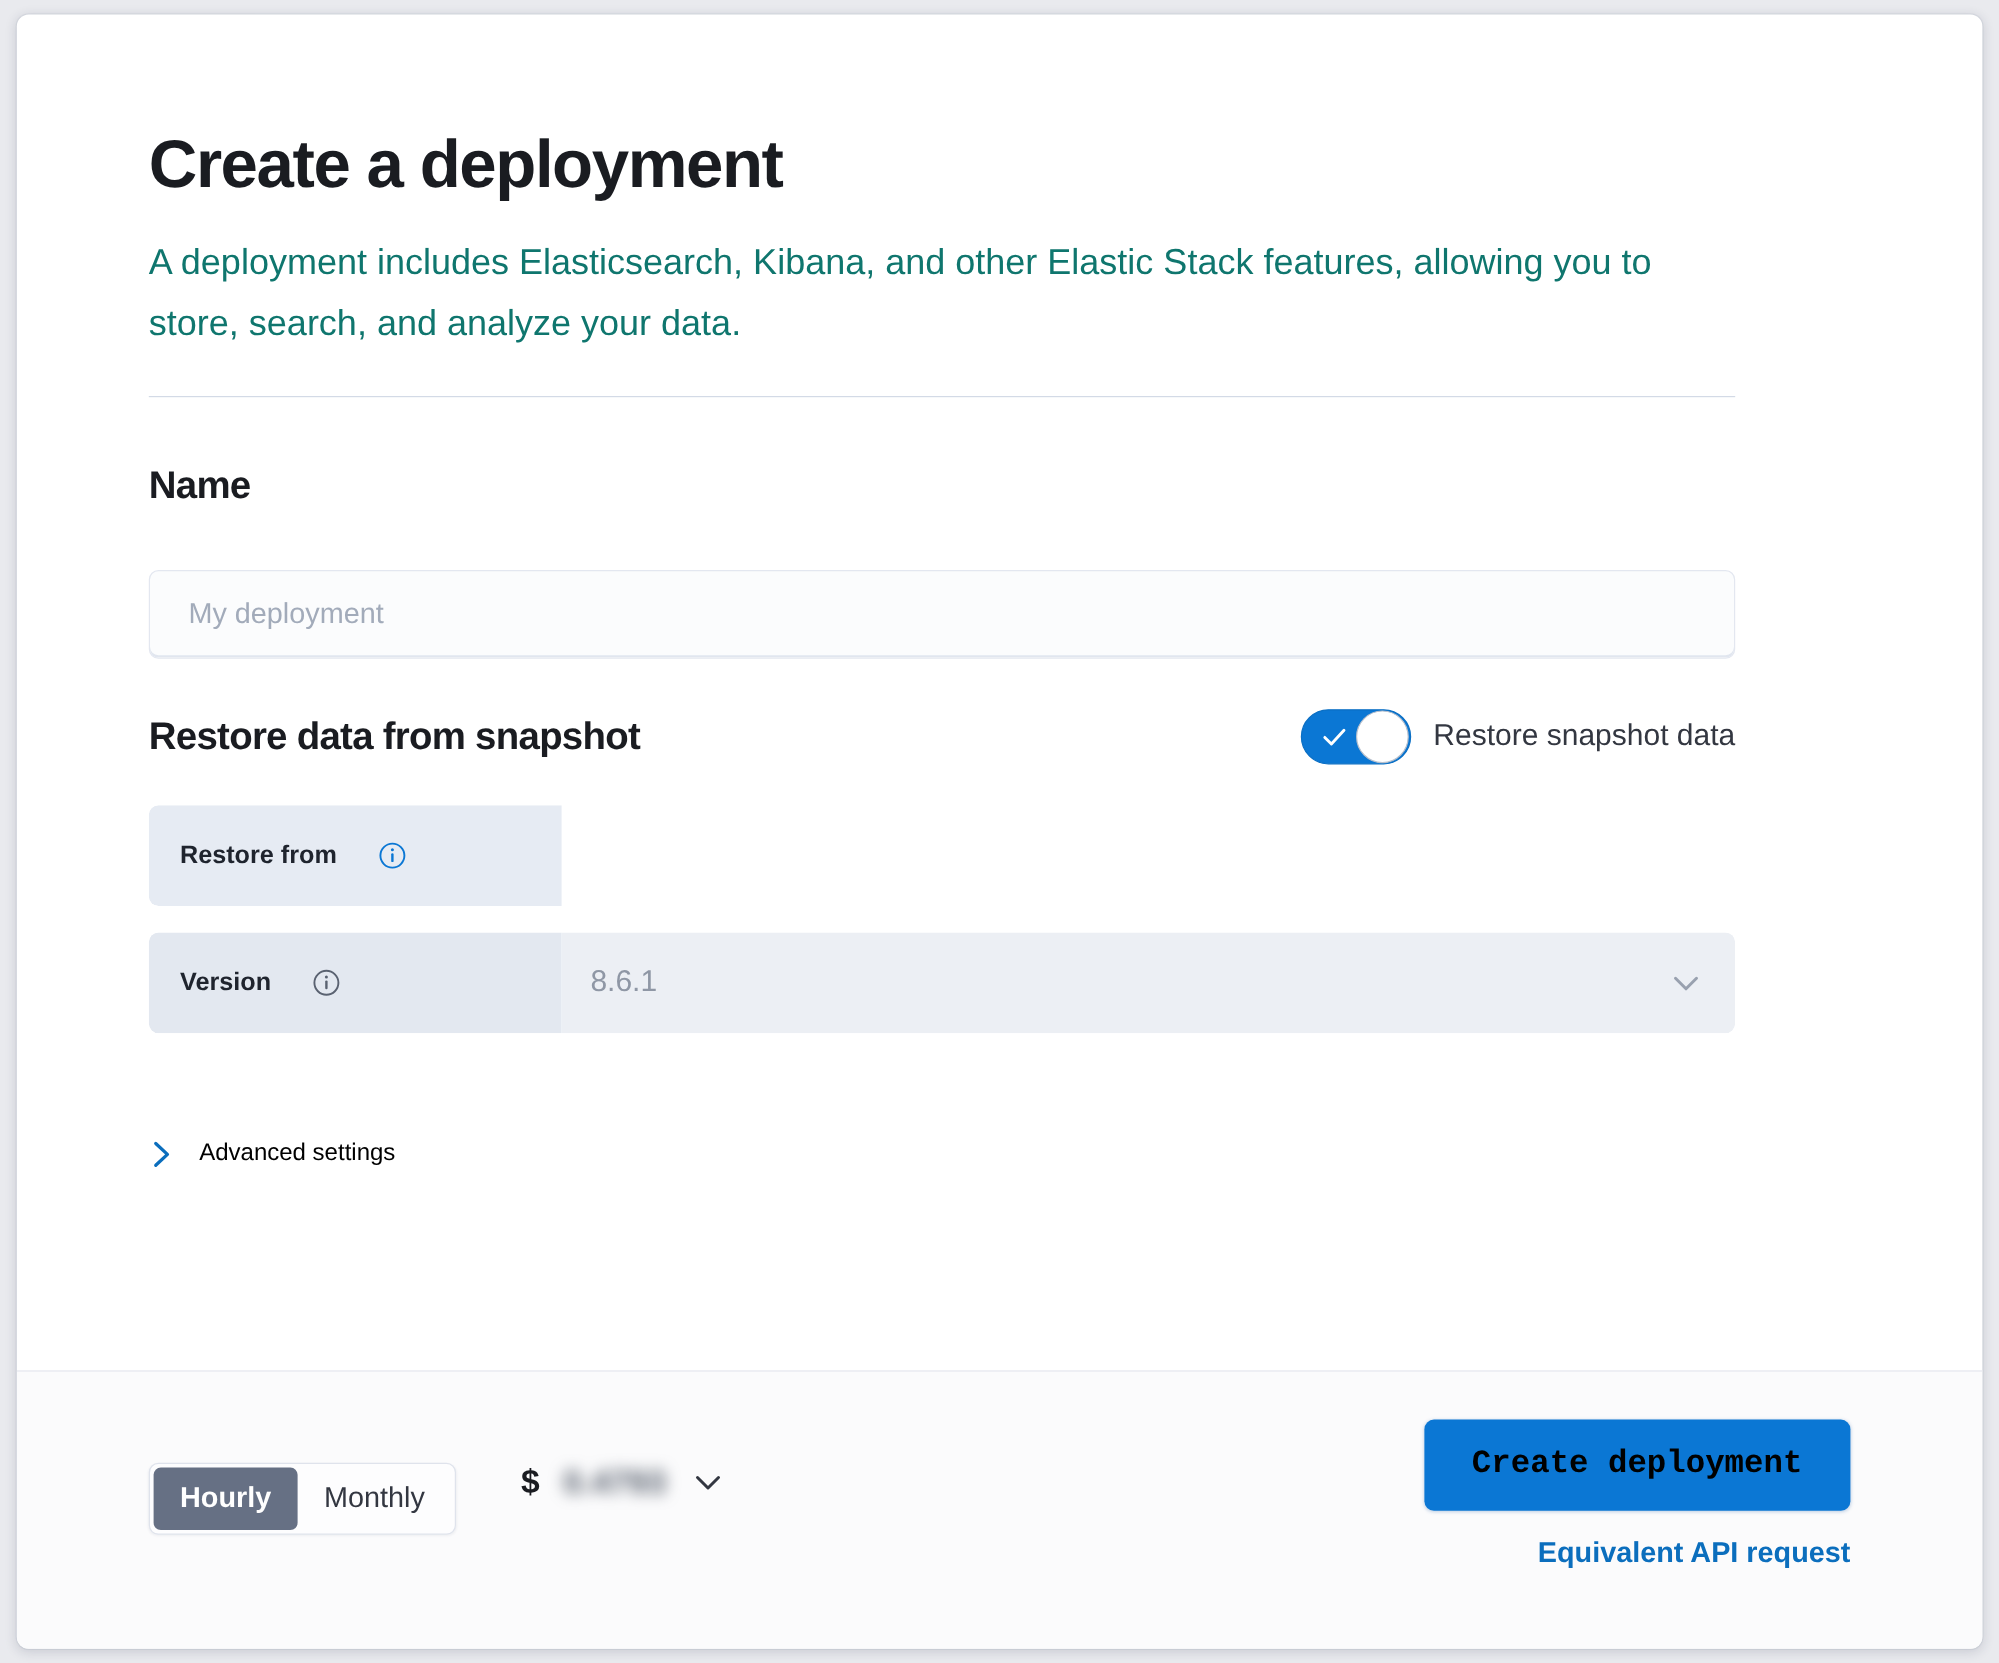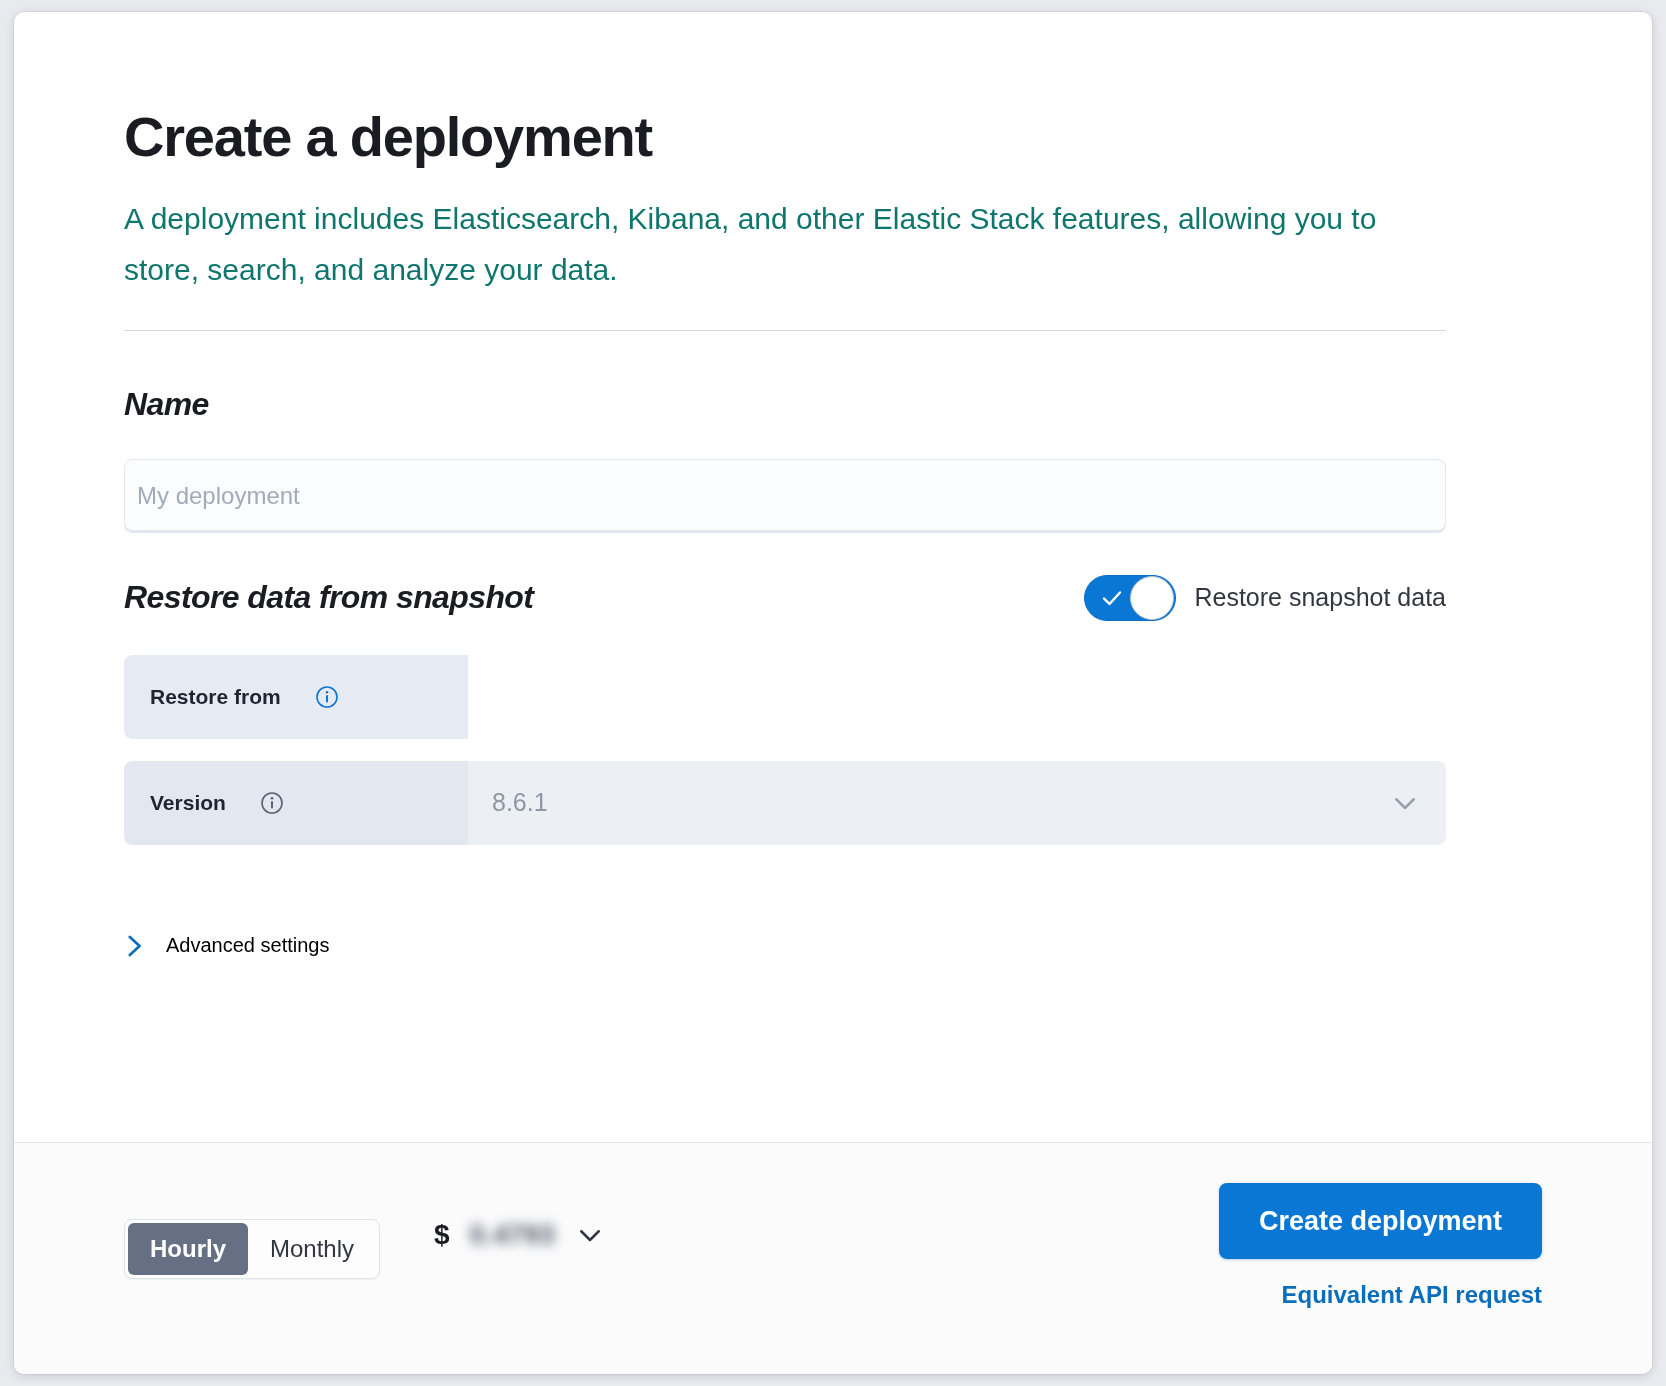--- a/index.html
+++ b/index.html
@@ -61,36 +61,35 @@
     width: 1322px;
     background: #d3dae6;
   }
 
   
   .section-heading {
     font-size: 32px;
     font-weight: 700;
     letter-spacing: -0.6px;
     color: #1a1c21;
-    font-style: italic;
   }
 
   .name-section { margin-top: 55px; }
 
   .name-input {
-    margin-top: 36px;
+    margin-top: 52px;
     width: 1322px;
     height: 74px;
     background: #fbfcfd;
     border: 1px solid #e3e7f0;
     border-radius: 8px;
     box-shadow: inset 0 -2px 0 0 #e1e6ef;
     display: flex;
     align-items: center;
-    padding: 0 12px;
+    padding: 0 32px;
   }
   .name-input .ph {
     font-size: 24px;
     color: #a2abba;
   }
 
   
   .restore-head {
     margin-top: 42px;
     width: 1322px;
@@ -266,29 +265,29 @@
   }
 
   .footer-right {
     display: flex;
     flex-direction: column;
     align-items: flex-end;
     gap: 22px;
   }
   .primary-btn {
     background: #0b77d4;
-    color: #ffffff;
+    color: #000000;
     font-size: 27px;
     font-weight: 700;
     border: none;
     border-radius: 8px;
     height: 76px;
     padding: 0 40px;
     cursor: pointer;
-    font-family: Liberation Sans, sans-serif;
+    font-family: Liberation Mono, monospace;
     box-shadow: 0 1px 3px rgba(10,80,160,0.25);
   }
   .api-link {
     font-size: 24px;
     color: #0b6ebd;
     font-weight: 700;
     cursor: pointer;
   }
 </style>
 </head>

